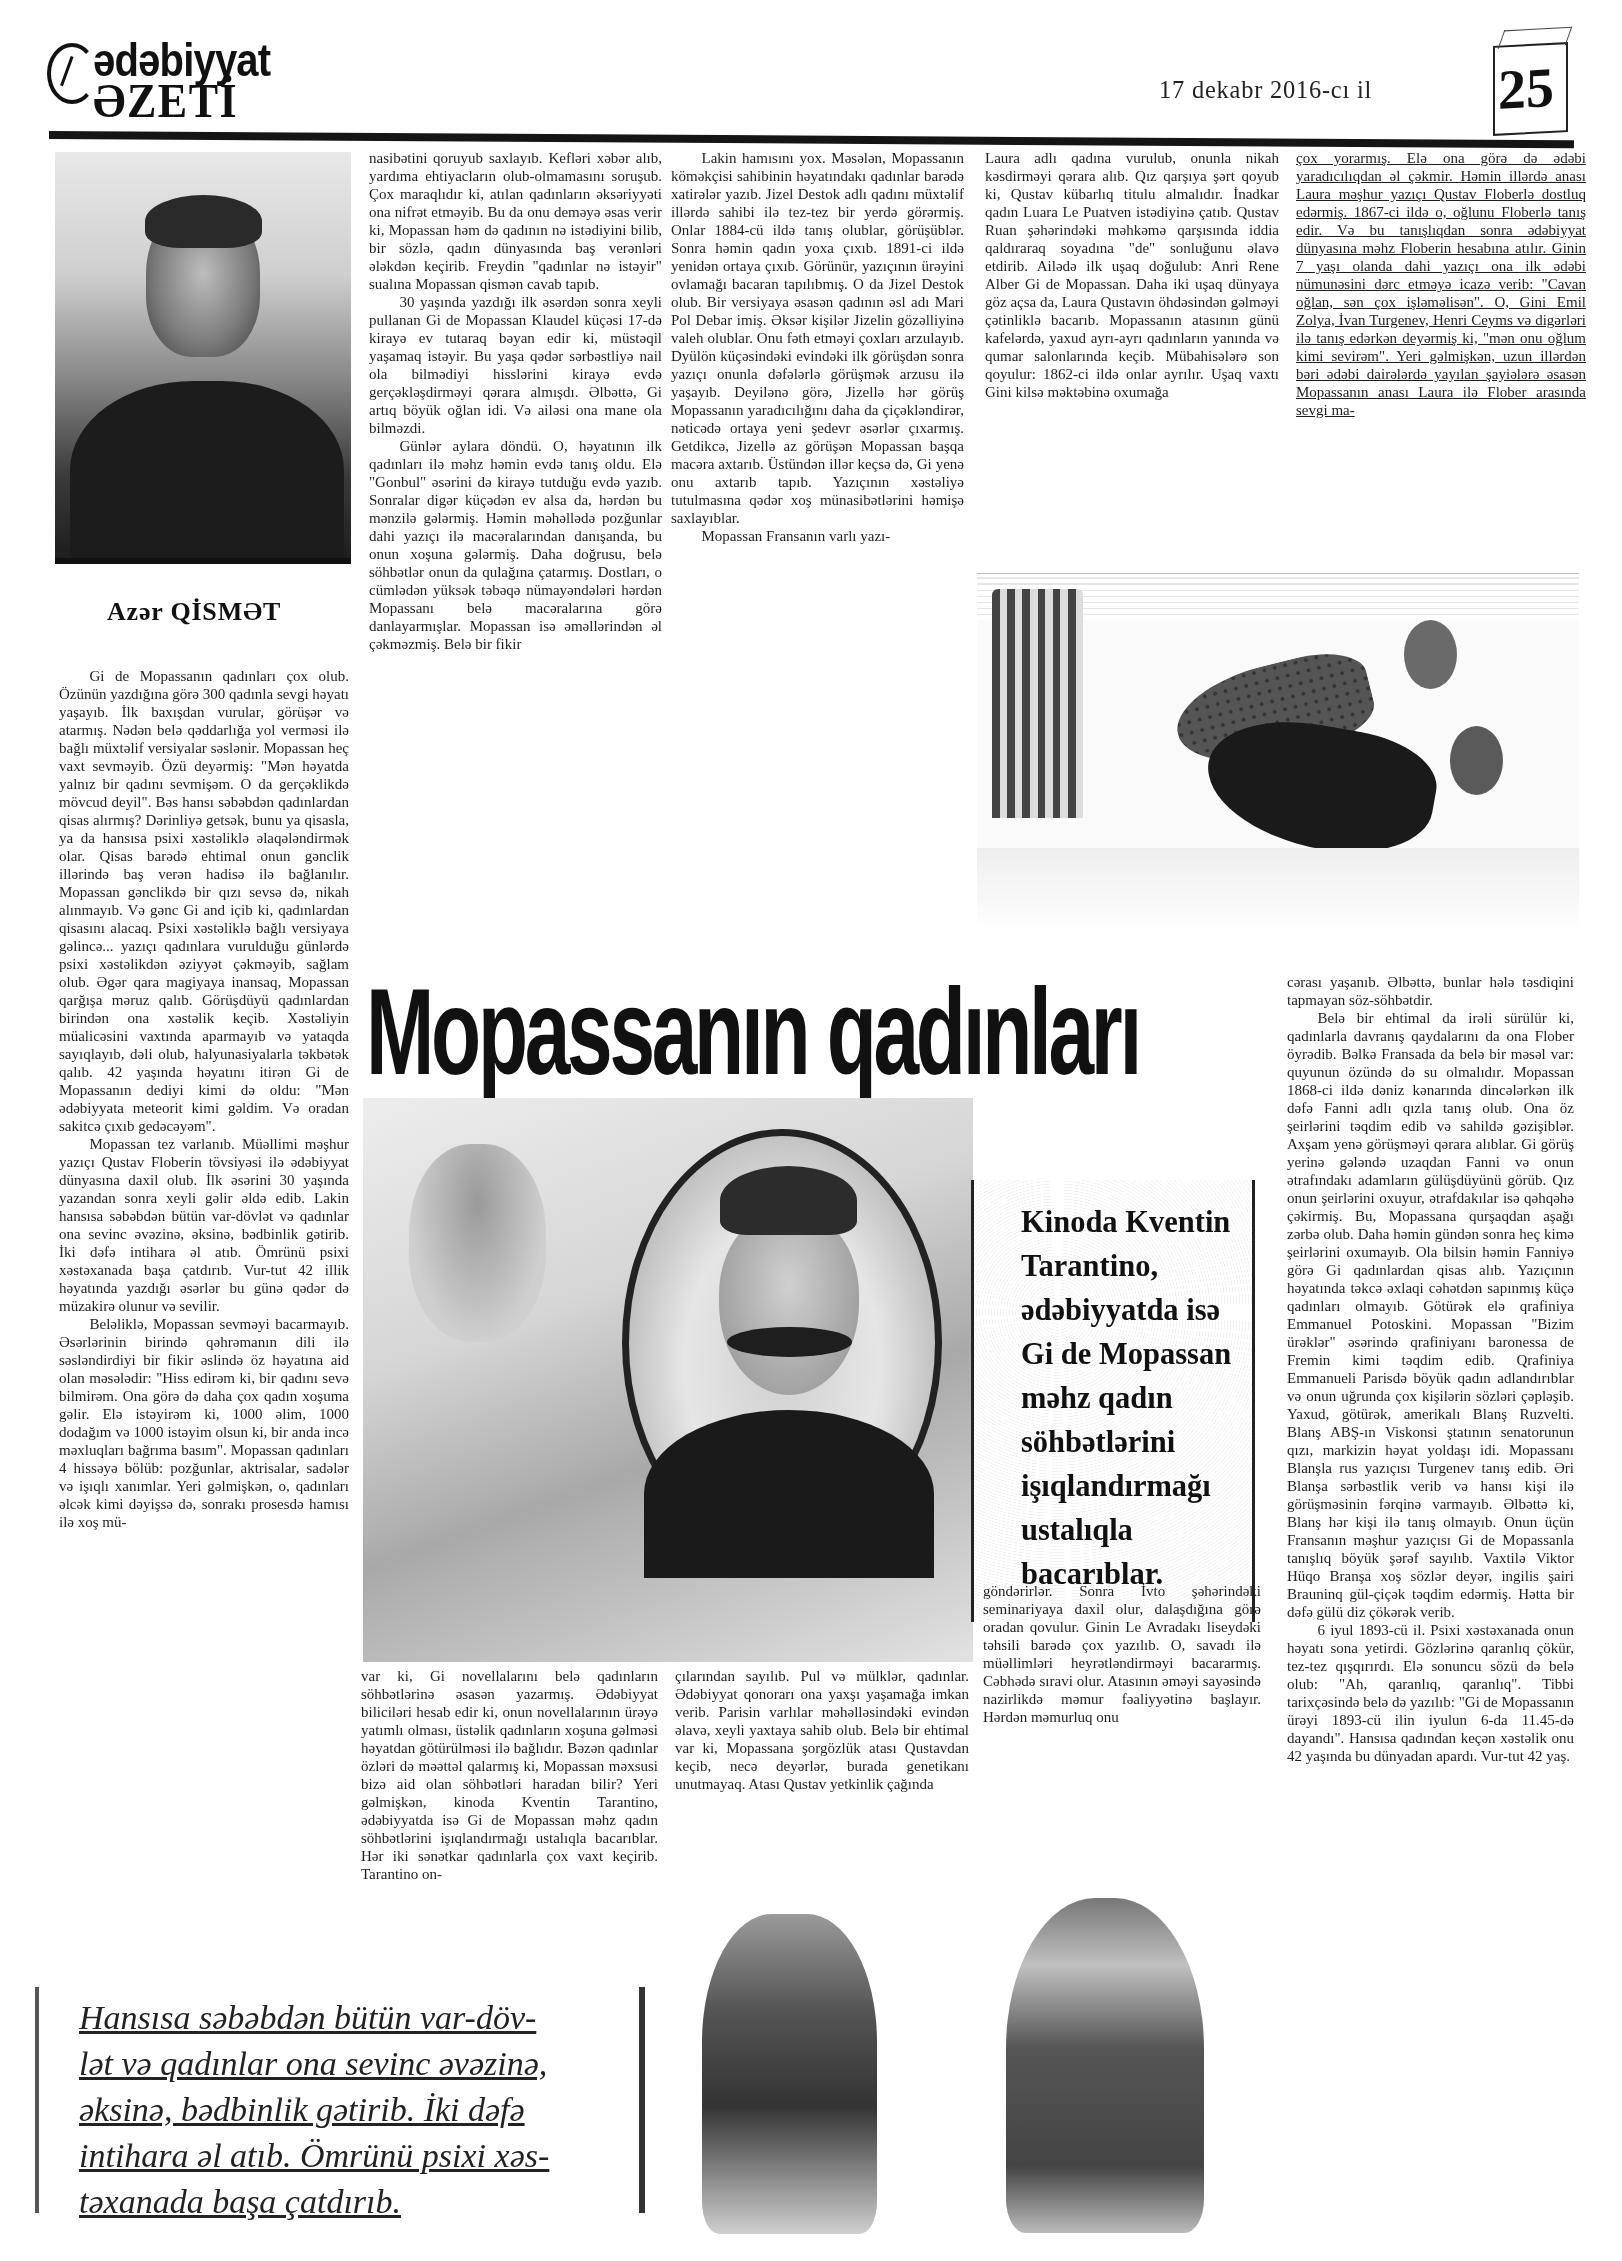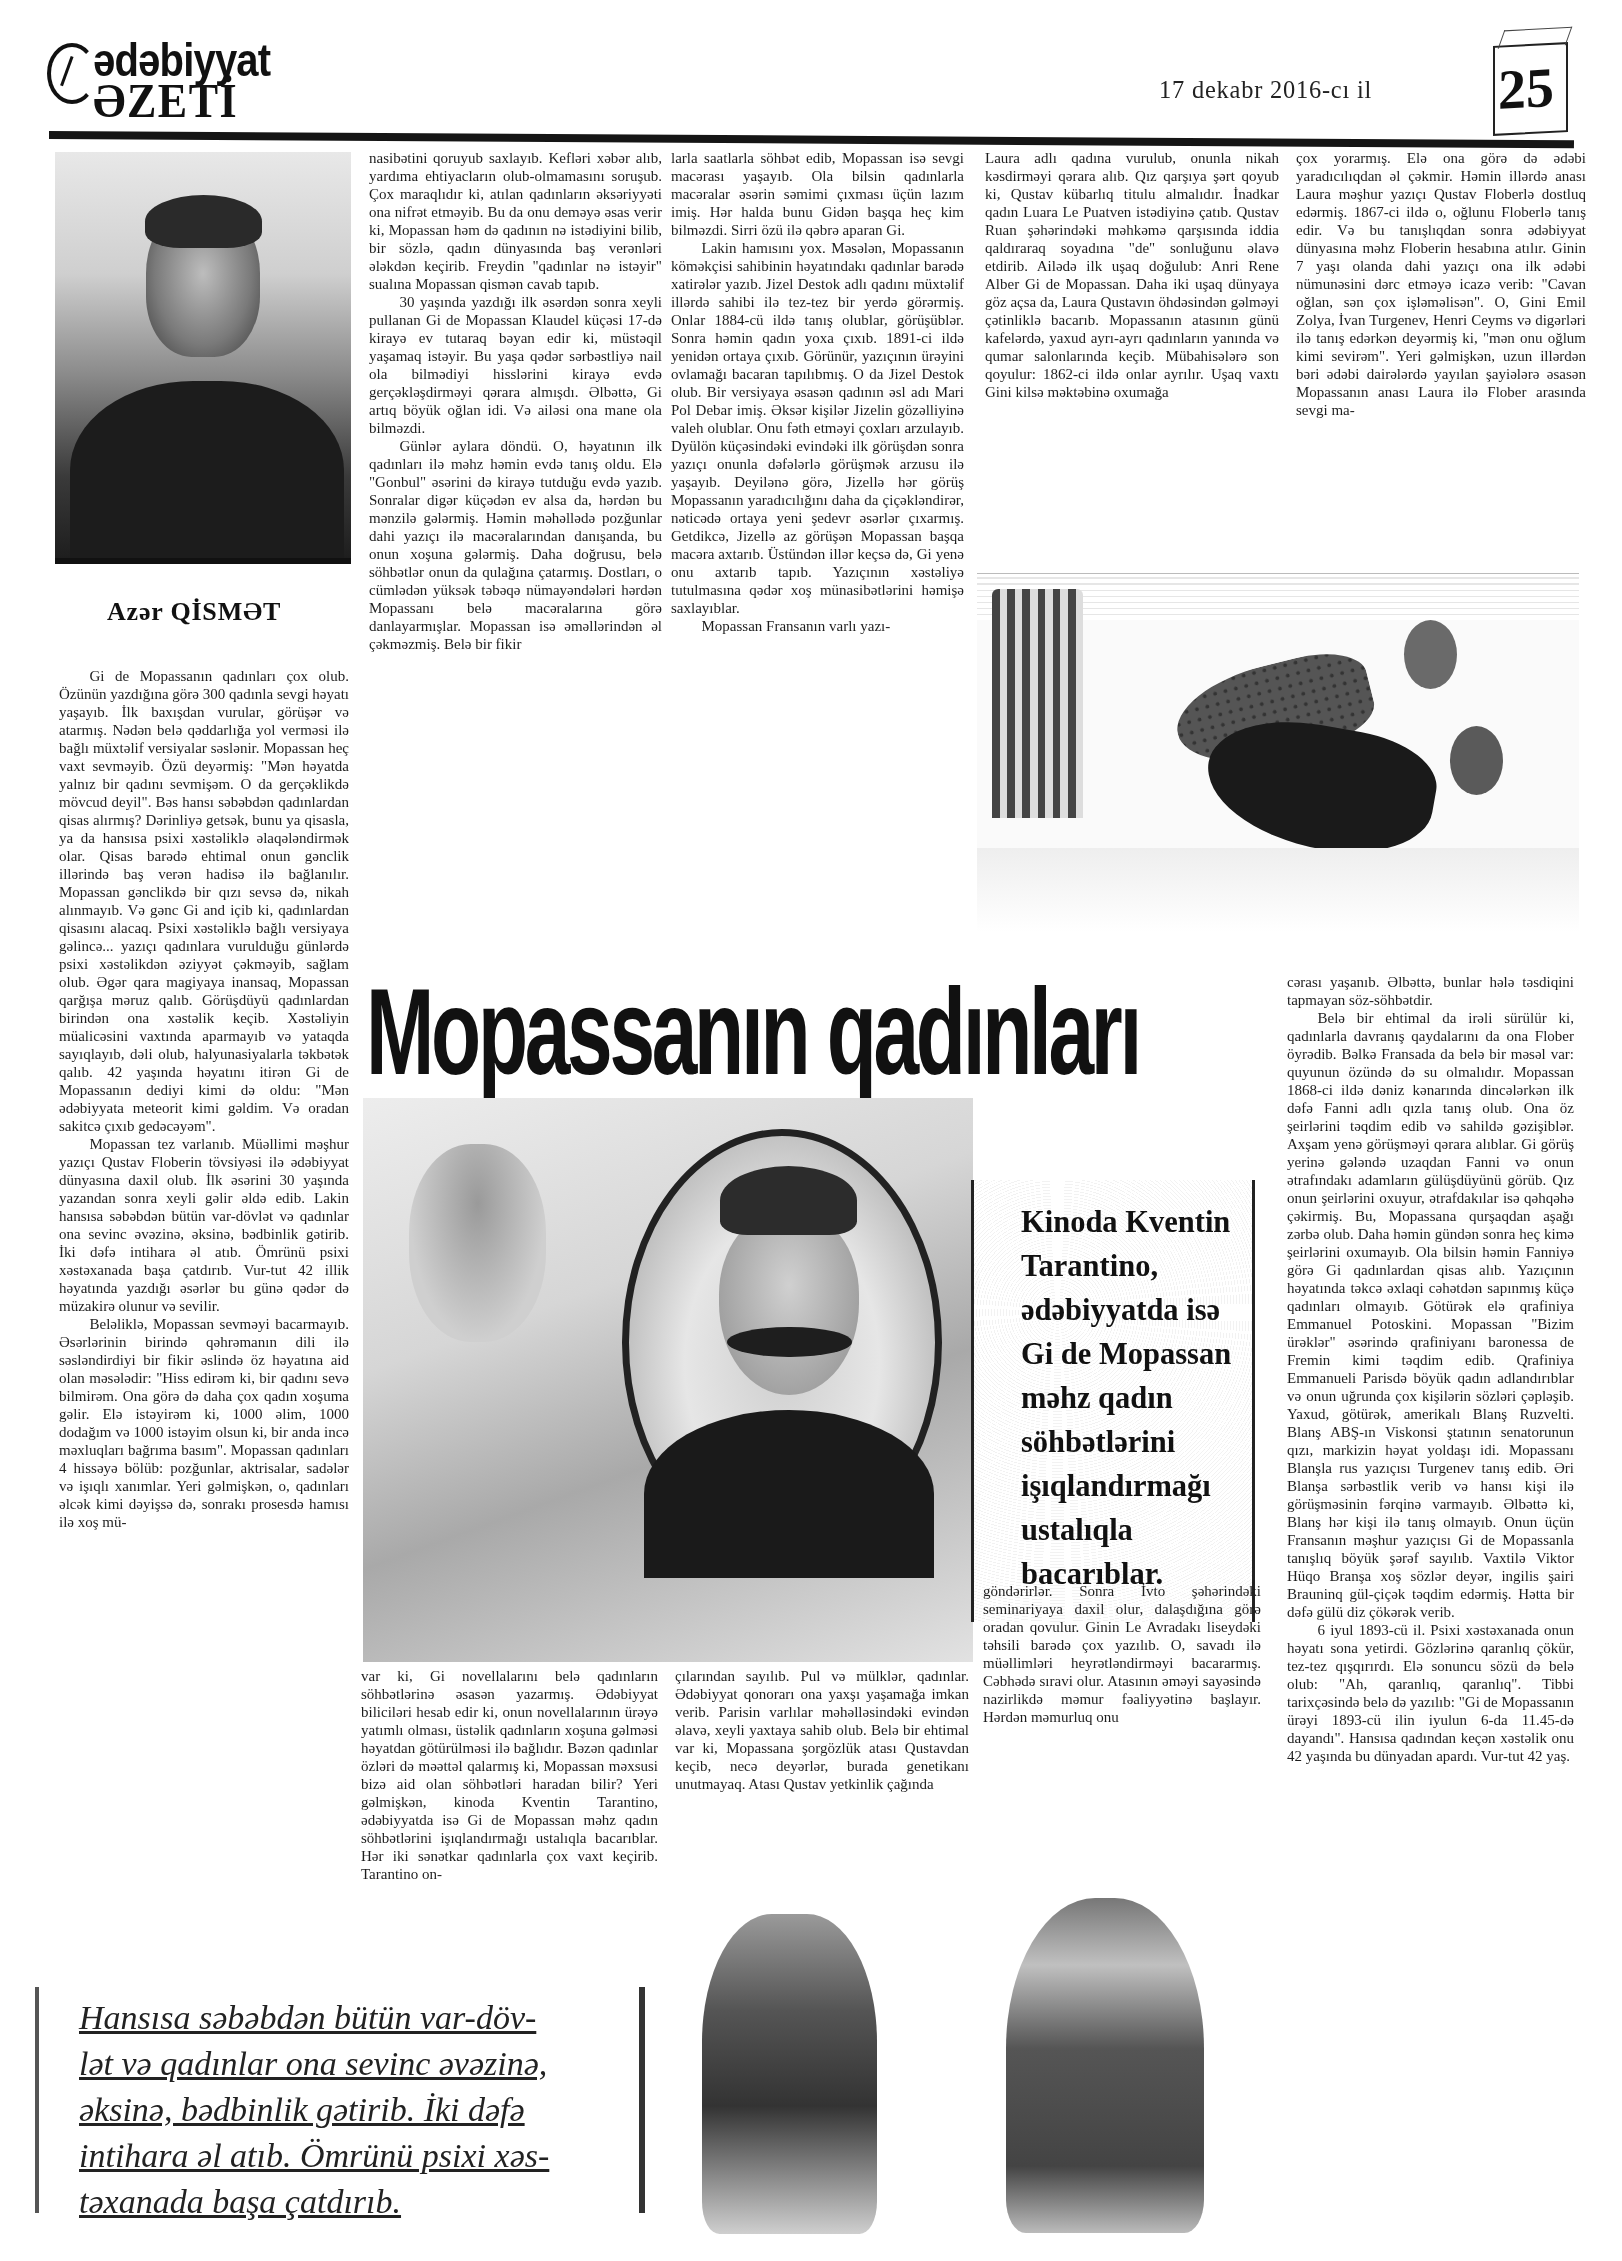--- a/index.html
+++ b/index.html
@@ -26,21 +26,21 @@
   .author-name { position: absolute; left: 107px; top: 561px; font-size: 26px; font-weight: 700; color: #111; text-decoration-thickness: 2.3px; text-underline-offset: 3px; letter-spacing: 0.8px; margin-top: 36px; }
 
   .col { position: absolute; font-size: 15px; line-height: 18px; text-align: justify; hyphens: auto; color: #1d1d1d; }
   .col p { text-indent: 30.5px; }
   .col p.cont { text-indent: 0; }
 
   #col1 { left: 59px; top: 643px; width: 290px; margin-top: 24px; }
   #col2 { left: 369px; top: 149px; width: 293px; }
   #col3 { left: 671px; top: 149px; width: 293px; }
   #col4 { left: 985px; top: 149px; width: 294px; }
-  #col5 { left: 1296px; top: 149px; width: 290px; }
+  #col5 { left: 1296px; top: 149px; width: 290px; text-decoration: underline; }
   #col6 { left: 1287px; top: 973px; width: 287px; }
   #col7 { left: 361px; top: 1667px; width: 297px; }
   #col8 { left: 675px; top: 1667px; width: 294px; }
   #col9 { left: 983px; top: 1582px; width: 278px; }
 
   .headline { position: absolute; left: 366px; top: 962px; width: 915px; height: 130px; font-family: "Liberation Sans", sans-serif; font-weight: 700; font-size: 114px; line-height: 130px; color: #111; letter-spacing: -4.6px; transform: scaleX(0.72) scaleY(1.08); transform-origin: left top; white-space: nowrap; }
 
   .beach-illustration { position: absolute; left: 977px; top: 573px; width: 602px; height: 358px; background: #fafafa; overflow: hidden; border-top: 1.5px solid #bbb; }
   .beach-sky { position: absolute; left: 0; top: 0; width: 100%; height: 46px; background: repeating-linear-gradient(0deg,#fff 0 4.6px,#e6e6e6 4.6px 6.1px); }
   .beach-hut { position: absolute; left: 15.2px; top: 15.2px; width: 91px; height: 229px; background: repeating-linear-gradient(90deg,#444 0 7.6px,#ddd 7.6px 15.2px); border-radius: 6.1px 6.1px 0 0; }
@@ -95,21 +95,20 @@
   <p>Beləliklə, Mopassan sevməyi bacarmayıb. Əsərlərinin birində qəhrəmanın dili ilə səsləndirdiyi bir fikir əslində öz həyatına aid olan məsələdir: "Hiss edirəm ki, bir qadını sevə bilmirəm. Ona görə də daha çox qadın xoşuma gəlir. Elə istəyirəm ki, 1000 əlim, 1000 dodağım və 1000 istəyim olsun ki, bir anda incə məxluqları bağrıma basım". Mopassan qadınları 4 hissəyə bölüb: pozğunlar, aktrisalar, sadələr və işıqlı xanımlar. Yeri gəlmişkən, o, qadınları əlcək kimi dəyişsə də, sonrakı prosesdə hamısı ilə xoş mü-</p>
 </div>
 
 <div class="col" id="col2">
   <p class="cont">nasibətini qoruyub saxlayıb. Kefləri xəbər alıb, yardıma ehtiyacların olub-olmamasını soruşub. Çox maraqlıdır ki, atılan qadınların əksəriyyəti ona nifrət etməyib. Bu da onu deməyə əsas verir ki, Mopassan həm də qadının nə istədiyini bilib, bir sözlə, qadın dünyasında baş verənləri ələkdən keçirib. Freydin "qadınlar nə istəyir" sualına Mopassan qismən cavab tapıb.</p>
   <p>30 yaşında yazdığı ilk əsərdən sonra xeyli pullanan Gi de Mopassan Klaudel küçəsi 17-də kirayə ev tutaraq bəyan edir ki, müstəqil yaşamaq istəyir. Bu yaşa qədər sərbəstliyə nail ola bilmədiyi hisslərini kirayə evdə gerçəkləşdirməyi qərara almışdı. Əlbəttə, Gi artıq böyük oğlan idi. Və ailəsi ona mane ola bilməzdi.</p>
   <p>Günlər aylara döndü. O, həyatının ilk qadınları ilə məhz həmin evdə tanış oldu. Elə "Gonbul" əsərini də kirayə tutduğu evdə yazıb. Sonralar digər küçədən ev alsa da, hərdən bu mənzilə gələrmiş. Həmin məhəllədə pozğunlar dahi yazıçı ilə macəralarından danışanda, bu onun xoşuna gələrmiş. Daha doğrusu, belə söhbətlər onun da qulağına çatarmış. Dostları, o cümlədən yüksək təbəqə nümayəndələri hərdən Mopassanı belə macəralarına görə danlayarmışlar. Mopassan isə əməllərindən əl çəkməzmiş. Belə bir fikir</p>
 </div>
 
 <div class="col" id="col3">
-  <p class="cont">larla saatlarla söhbət edib, Mopassan isə sevgi macərası yaşayıb. Ola bilsin qadınlarla macəralar əsərin səmimi çıxması üçün lazım imiş. Hər halda bunu Gidən başqa heç kim bilməzdi. Sirri özü ilə qəbrə aparan Gi.</p>
   <p>Lakin hamısını yox. Məsələn, Mopassanın köməkçisi sahibinin həyatındakı qadınlar barədə xatirələr yazıb. Jizel Destok adlı qadını müxtəlif illərdə sahibi ilə tez-tez bir yerdə görərmiş. Onlar 1884-cü ildə tanış olublar, görüşüblər. Sonra həmin qadın yoxa çıxıb. 1891-ci ildə yenidən ortaya çıxıb. Görünür, yazıçının ürəyini ovlamağı bacaran tapılıbmış. O da Jizel Destok olub. Bir versiyaya əsasən qadının əsl adı Mari Pol Debar imiş. Əksər kişilər Jizelin gözəlliyinə valeh olublar. Onu fəth etməyi çoxları arzulayıb. Dyülön küçəsindəki evindəki ilk görüşdən sonra yazıçı onunla dəfələrlə görüşmək arzusu ilə yaşayıb. Deyilənə görə, Jizellə hər görüş Mopassanın yaradıcılığını daha da çiçəkləndirər, nəticədə ortaya yeni şedevr əsərlər çıxarmış. Getdikcə, Jizellə az görüşən Mopassan başqa macəra axtarıb. Üstündən illər keçsə də, Gi yenə onu axtarıb tapıb. Yazıçının xəstəliyə tutulmasına qədər xoş münasibətlərini həmişə saxlayıblar.</p>
   <p>Mopassan Fransanın varlı yazı-</p>
 </div>
 
 <div class="col" id="col4">
   <p class="cont">Laura adlı qadına vurulub, onunla nikah kəsdirməyi qərara alıb. Qız qarşıya şərt qoyub ki, Qustav kübarlıq titulu almalıdır. İnadkar qadın Luara Le Puatven istədiyinə çatıb. Qustav Ruan şəhərindəki məhkəmə qarşısında iddia qaldıraraq soyadına "de" sonluğunu əlavə etdirib. Ailədə ilk uşaq doğulub: Anri Rene Alber Gi de Mopassan. Daha iki uşaq dünyaya göz açsa da, Laura Qustavın öhdəsindən gəlməyi çətinliklə bacarıb. Mopassanın atasının günü kafelərdə, yaxud ayrı-ayrı qadınların yanında və qumar salonlarında keçib. Mübahisələrə son qoyulur: 1862-ci ildə onlar ayrılır. Uşaq vaxtı Gini kilsə məktəbinə oxumağa</p>
 </div>
 
 <div class="col" id="col5">
   <p class="cont">çox yorarmış. Elə ona görə də ədəbi yaradıcılıqdan əl çəkmir. Həmin illərdə anası Laura məşhur yazıçı Qustav Floberlə dostluq edərmiş. 1867-ci ildə o, oğlunu Floberlə tanış edir. Və bu tanışlıqdan sonra ədəbiyyat dünyasına məhz Floberin hesabına atılır. Ginin 7 yaşı olanda dahi yazıçı ona ilk ədəbi nümunəsini dərc etməyə icazə verib: "Cavan oğlan, sən çox işləməlisən". O, Gini Emil Zolya, İvan Turgenev, Henri Ceyms və digərləri ilə tanış edərkən deyərmiş ki, "mən onu oğlum kimi sevirəm". Yeri gəlmişkən, uzun illərdən bəri ədəbi dairələrdə yayılan şayiələrə əsasən Mopassanın anası Laura ilə Flober arasında sevgi ma-</p>

